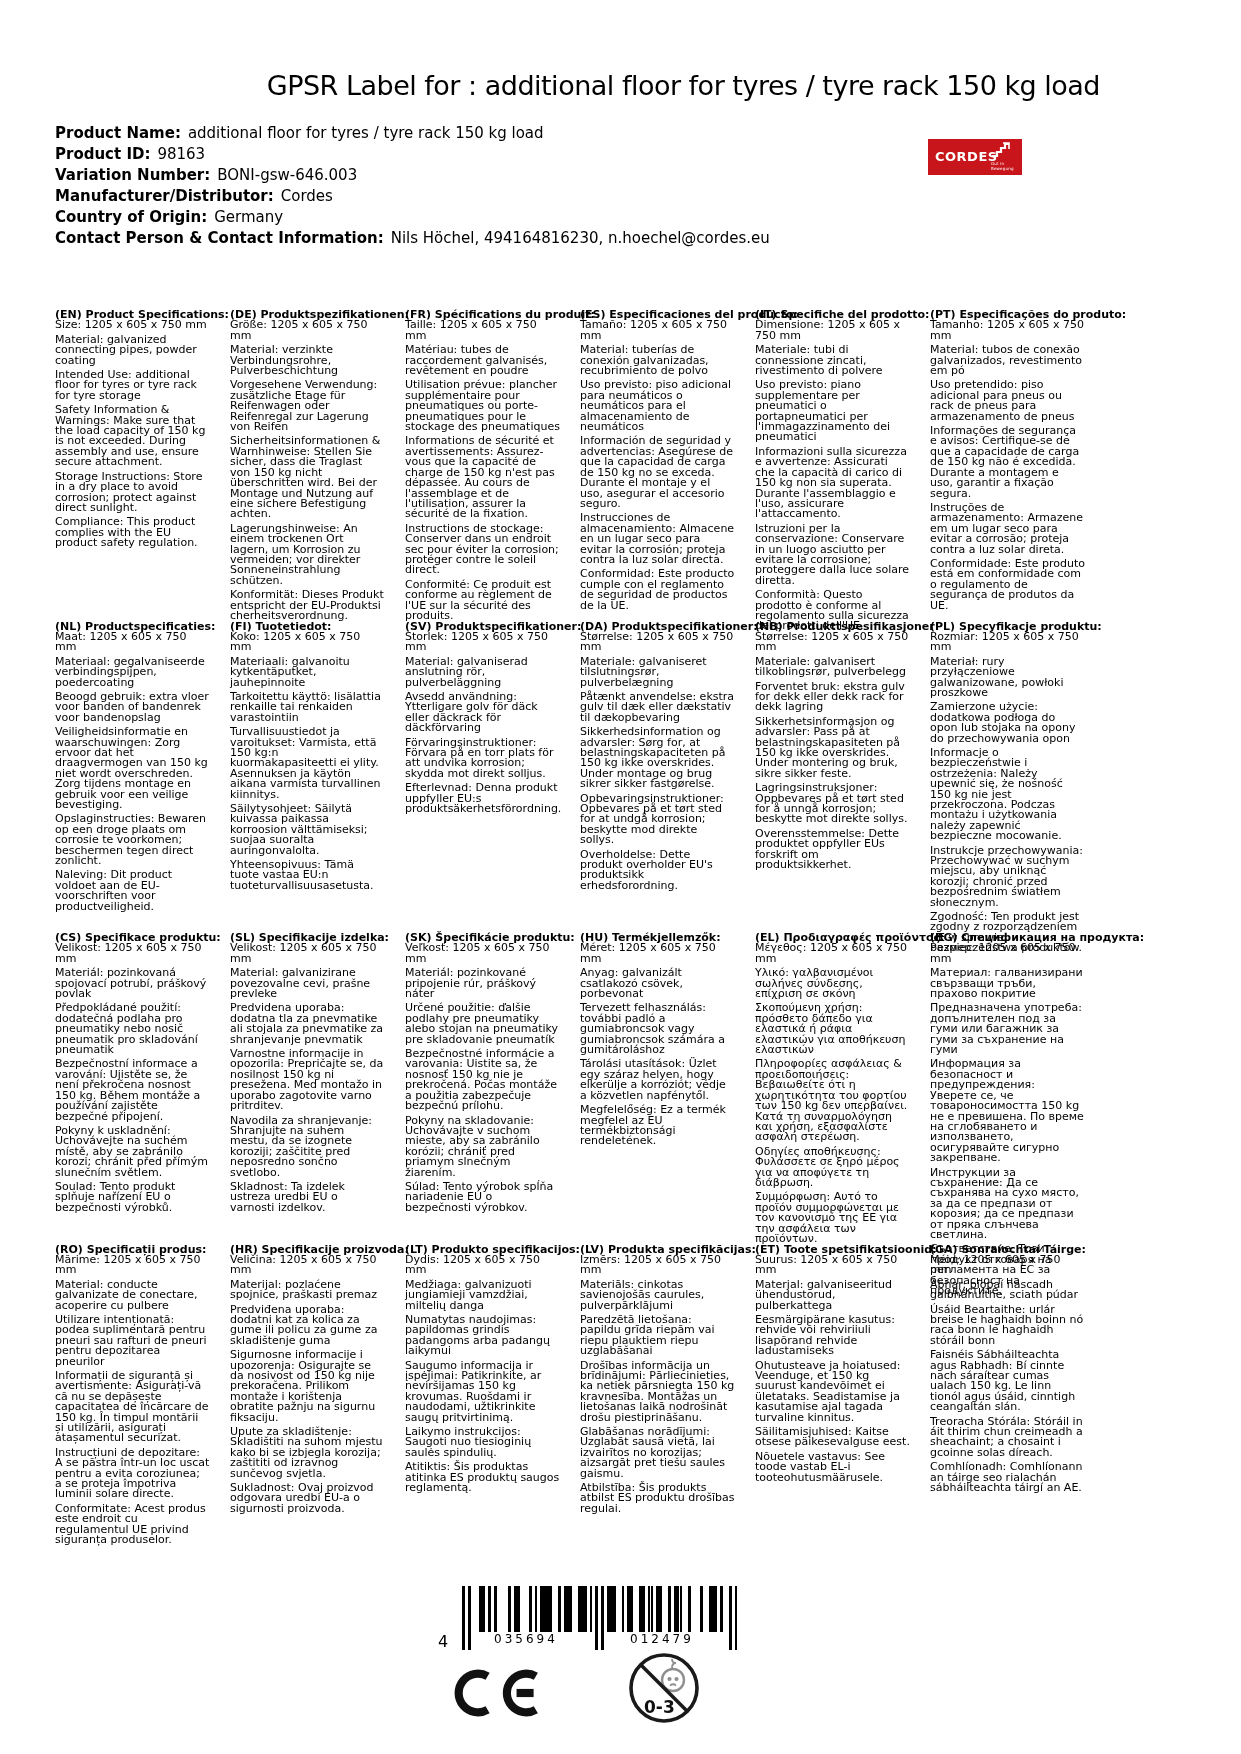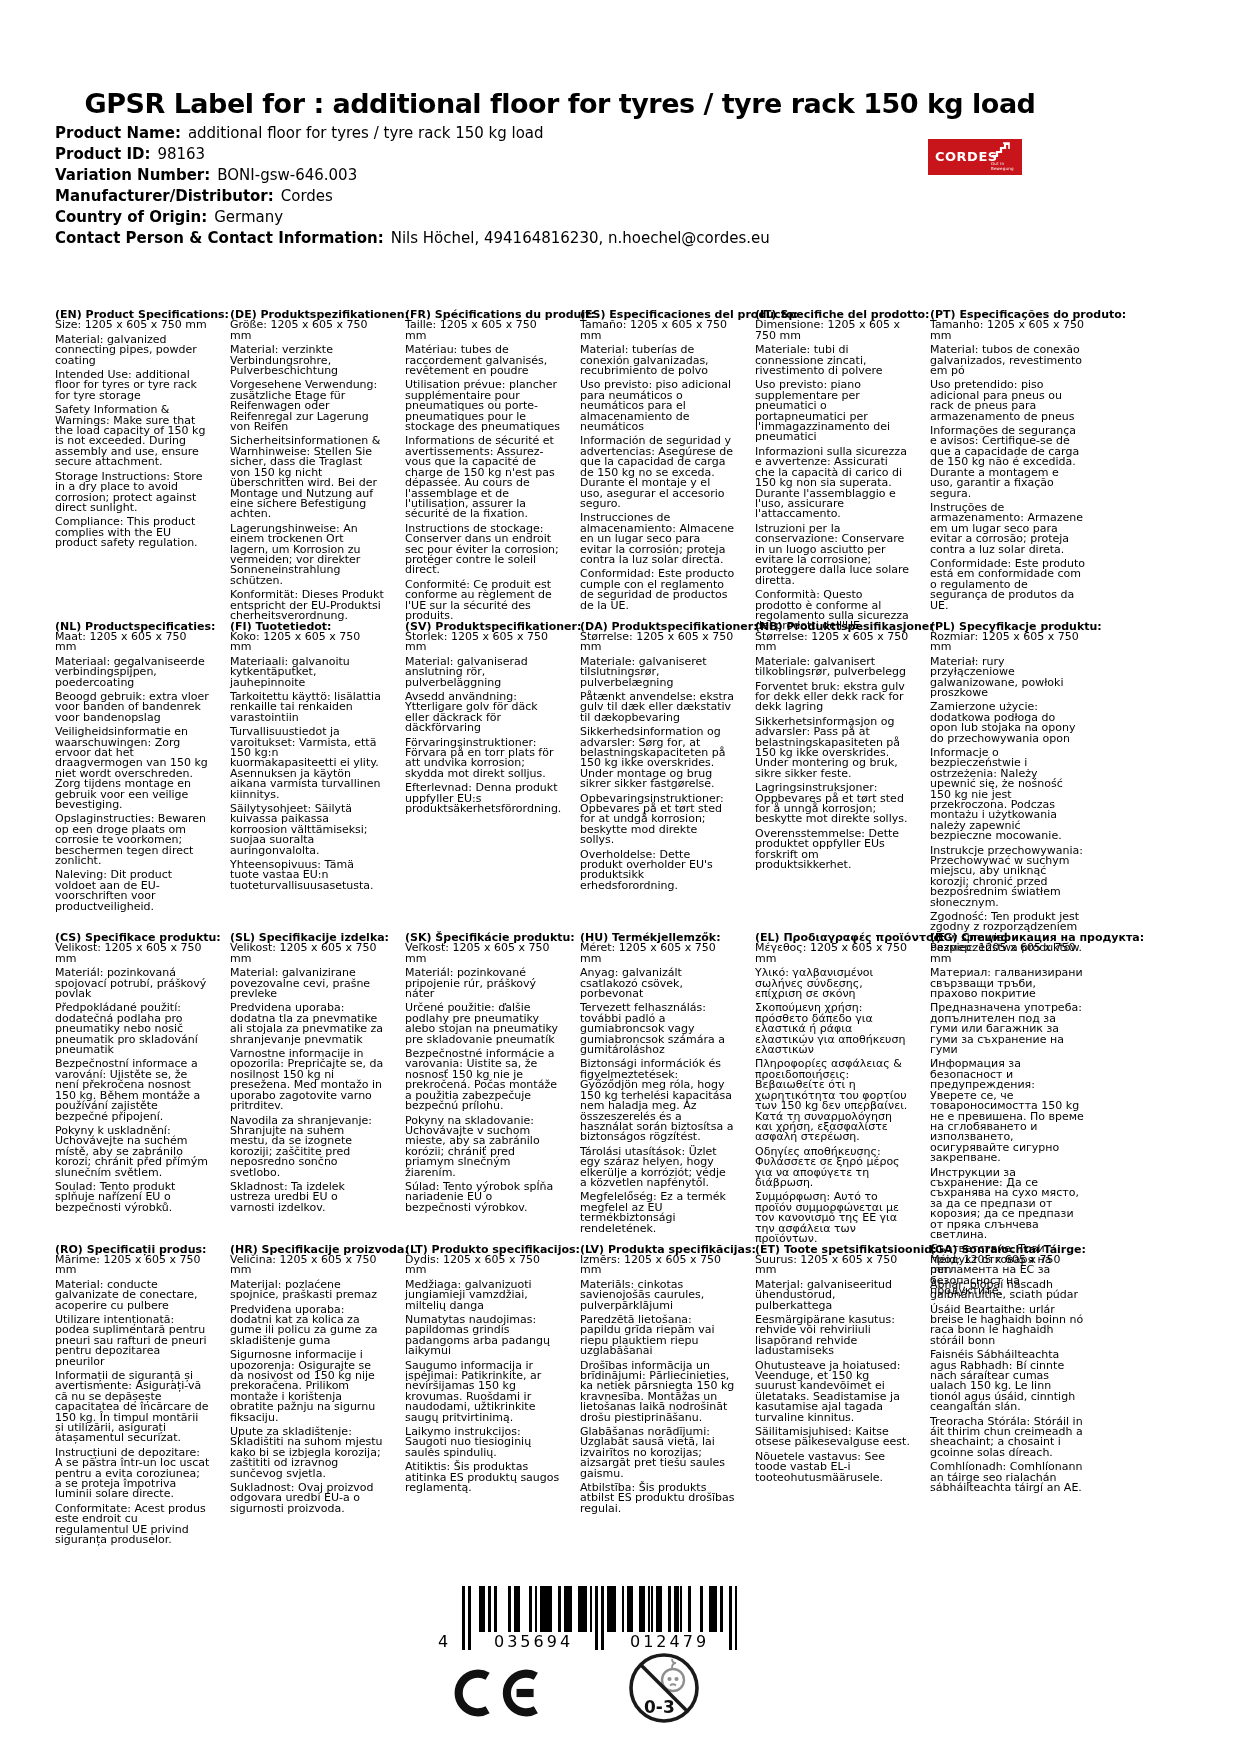--- a/index.html
+++ b/index.html
@@ -1,20 +1,20 @@
 <!DOCTYPE html>
 <html><head>
 <meta charset="utf-8">
 <style>
   html,body { margin:0; padding:0; background:#ffffff; }
   body { width:1241px; height:1754px; position:relative; overflow:hidden;
          font-family:"DejaVu Sans","Liberation Sans",sans-serif; color:#000; }
 
   .page-title { position:absolute; top:70px; left:20px; width:1080px;
-    text-align:center; font-size:27px; font-weight:bold; letter-spacing:-0.5px;margin-top:18px; }
+    text-align:right; font-size:27px; font-weight:normal; letter-spacing:-0.5px; }
 
   .product-info { position:absolute; top:123px; left:55px; font-size:15px; line-height:21px; }
   .product-info .row { white-space:nowrap; }
   .product-info .lbl { font-weight:bold;text-align:center; }
   .product-info .val { margin-left:7px; }
 
   .logo { position:absolute; top:139px; left:928px; width:94px; height:36px;
     background:#c8151b; color:#fff; overflow:hidden; }
   .logo .word { position:absolute; left:7px; top:11px; font-size:13px; font-weight:bold;
     letter-spacing:0.5px; line-height:13px; }
@@ -26,21 +26,21 @@
     grid-template-rows:repeat(4,311.5px); }
   .spec { font-size:11px; line-height:10.4px; overflow:visible; }
   .spec-title { font-weight:bold; white-space:nowrap; }
   .spec p { margin:4px 0 0 0; }
   .spec p.first { margin-top:0; }
 
   .barcode-wrap { position:absolute; top:1586px; left:462px; width:278px; height:70px; }
   .barcode-bars { position:absolute; top:0; left:0; height:66px; }
   .bc-bar { position:absolute; top:0; background:#000; }
   .bc-digit-left { position:absolute; left:-24px; top:46px; font-size:16px; }
-  .bc-group { position:absolute; top:46px; font-size:16px; letter-spacing:3px; }
+  .bc-group { position:absolute; top:46px; font-size:12px; letter-spacing:3px; }
 
   .ce-mark { position:absolute; top:1662px; left:452px; }
   .age-icon { position:absolute; top:1650px; left:626px; }
 </style>
 </head>
 <body>
 
 <div class="page-title">GPSR Label for : additional floor for tyres / tyre rack 150 kg load</div>
 
 <div class="product-info">
@@ -194,21 +194,20 @@
       <p>Určené použitie: ďalšie podlahy pre pneumatiky alebo stojan na pneumatiky pre skladovanie pneumatík</p>
       <p>Bezpečnostné informácie a varovania: Uistite sa, že nosnosť 150 kg nie je prekročená. Počas montáže a použitia zabezpečuje bezpečnú prílohu.</p>
       <p>Pokyny na skladovanie: Uchovávajte v suchom mieste, aby sa zabránilo korózii; chrániť pred priamym slnečným žiarením.</p>
       <p>Súlad: Tento výrobok spĺňa nariadenie EÚ o bezpečnosti výrobkov.</p>
     </div>
     <div class="spec">
       <div class="spec-title">(HU) Termékjellemzők:</div>
       <p class="first">Méret: 1205 x 605 x 750 mm</p>
       <p>Anyag: galvanizált csatlakozó csövek, porbevonat</p>
       <p>Tervezett felhasználás: további padló a gumiabroncsok vagy gumiabroncsok számára a gumitároláshoz</p>
-      <p>Biztonsági információk és figyelmeztetések: Győződjön meg róla, hogy 150 kg terhelési kapacitása nem haladja meg. Az összeszerelés és a használat során biztosítsa a biztonságos rögzítést.</p>
       <p>Tárolási utasítások: Üzlet egy száraz helyen, hogy elkerülje a korróziót; védje a közvetlen napfénytől.</p>
       <p>Megfelelőség: Ez a termék megfelel az EU termékbiztonsági rendeletének.</p>
     </div>
     <div class="spec">
       <div class="spec-title">(EL) Προδιαγραφές προϊόντος:</div>
       <p class="first">Μέγεθος: 1205 x 605 x 750 mm</p>
       <p>Υλικό: γαλβανισμένοι σωλήνες σύνδεσης, επίχριση σε σκόνη</p>
       <p>Σκοπούμενη χρήση: πρόσθετο δάπεδο για ελαστικά ή ράφια ελαστικών για αποθήκευση ελαστικών</p>
       <p>Πληροφορίες ασφάλειας &amp; προειδοποιήσεις: Βεβαιωθείτε ότι η χωρητικότητα του φορτίου των 150 kg δεν υπερβαίνει. Κατά τη συναρμολόγηση και χρήση, εξασφαλίστε ασφαλή στερέωση.</p>
       <p>Οδηγίες αποθήκευσης: Φυλάσσετε σε ξηρό μέρος για να αποφύγετε τη διάβρωση.</p>

